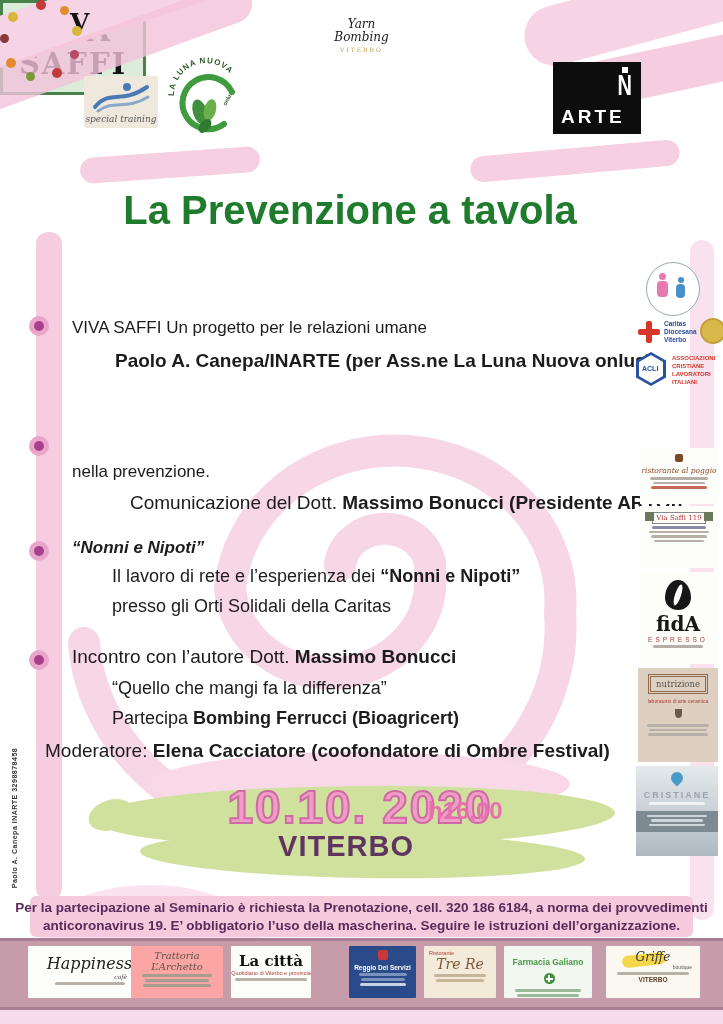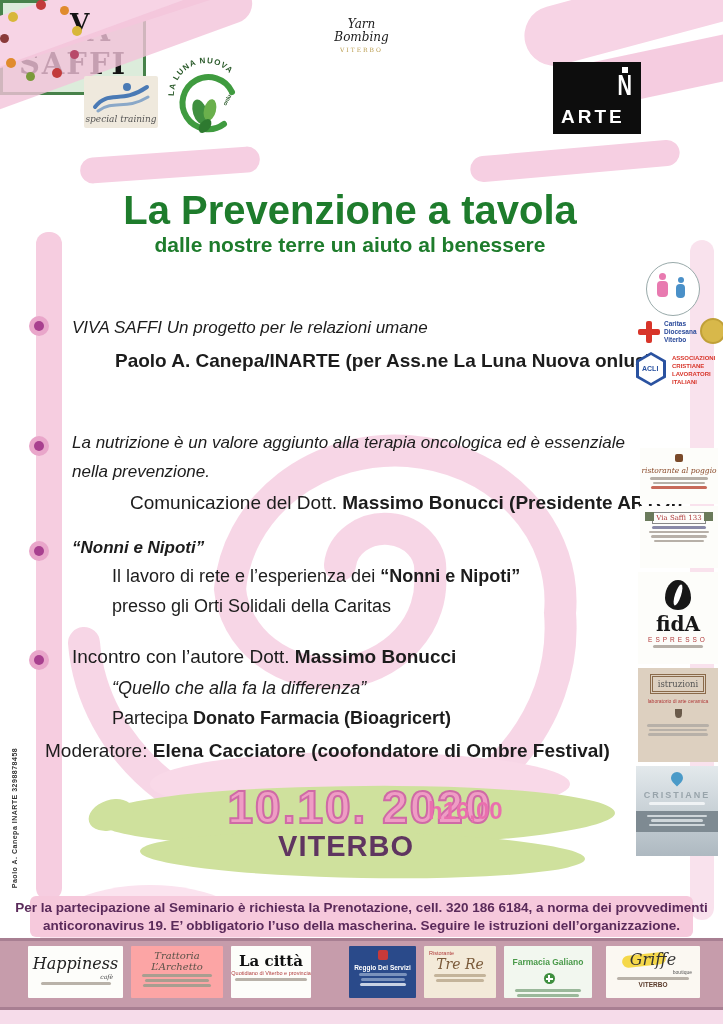--- a/index.html
+++ b/index.html
@@ -36,21 +36,21 @@
   .tagline{left:20px;top:146px;width:660px;text-align:center;font-size:28px;font-weight:bold;letter-spacing:2px;
            color:#f478b6;-webkit-text-stroke:0.8px #e05a9e;
            text-shadow:2px 2px 0 rgba(255,255,255,.95),-2px -2px 0 rgba(255,255,255,.95),2px -2px 0 rgba(255,255,255,.95),-2px 2px 0 rgba(255,255,255,.95);}
   .title{left:10px;top:188px;width:680px;text-align:center;font-size:40px;font-weight:bold;color:#1e7c2c;letter-spacing:0px;}
   .subtitle{left:10px;top:233px;width:680px;text-align:center;font-size:21px;font-weight:bold;color:#1e7c2c;}
 
   
   .dot{position:absolute;width:20px;height:20px;border-radius:50%;background:#e9a6ca;}
   .dot::after{content:"";position:absolute;left:5px;top:5px;width:10px;height:10px;border-radius:50%;background:#a8408f;}
   .line{position:absolute;white-space:nowrap;}
-  .it{font-style:italic;font-size:17px;}
+  .it{font-size:17px;}
   .itb{font-style:italic;font-weight:600;font-size:17px;}
   .rg{font-weight:400;}
   .bd{font-weight:700;}
   .f18{font-size:18px;}
   .f19{font-size:19px;}
 
   
   .date-line{left:150px;top:780px;width:420px;text-align:center;font-size:46px;font-weight:bold;color:#ef9dc4;
              -webkit-text-stroke:2px #cf6aa6;letter-spacing:2px;}
   .time{left:428px;top:797px;font-size:24px;font-weight:bold;color:#ea6fae;}
@@ -149,47 +149,45 @@
 
   <div class="abs inarte">
     <div class="inarte-mark">
       <span class="inarte-dot"></span>
       <span class="inarte-n">N</span>
     </div>
     <div class="inarte-label">ARTE</div>
   </div>
 
   <div class="abs title">La Prevenzione a tavola</div>
-  <div class="abs subtitle">dalle nostre terre un aiuto al benessere</div>
 
   <span class="dot" style="left:29px;top:316px;"></span>
   <div class="line it" style="left:72px;top:318px;">VIVA SAFFI Un progetto per le relazioni umane</div>
   <div class="line bd f19" style="left:115px;top:350px;">Paolo A. Canepa/INARTE (per Ass.ne La Luna Nuova onlus)</div>
 
   <span class="dot" style="left:29px;top:436px;"></span>
-  <div class="line it" style="left:72px;top:433px;">La nutrizione è un valore aggiunto alla terapia oncologica ed è essenziale</div>
   <div class="line it" style="left:72px;top:462px;">nella prevenzione.</div>
   <div class="line f19" style="left:130px;top:492px;">
     <span class="rg">Comunicazione del Dott. </span><span class="bd">Massimo Bonucci (Presidente ARTOI)</span>
   </div>
 
   <span class="dot" style="left:29px;top:541px;"></span>
   <div class="line itb" style="left:72px;top:538px;">“Nonni e Nipoti”</div>
   <div class="line f18" style="left:112px;top:566px;">
     <span class="rg">Il lavoro di rete e l’esperienza dei </span><span class="bd">“Nonni e Nipoti”</span>
   </div>
   <div class="line f18" style="left:112px;top:596px;">presso gli Orti Solidali della Caritas</div>
 
   <span class="dot" style="left:29px;top:650px;"></span>
   <div class="line f19" style="left:72px;top:646px;">
     <span class="rg">Incontro con l’autore Dott. </span><span class="bd">Massimo Bonucci</span>
   </div>
-  <div class="line it f18" style="left:112px;top:678px;font-size:18px;">“Quello che alla fa la differenza”</div>
+  <div class="line it f18" style="left:112px;top:678px;font-size:18px;">“Quello che mangi fa la differenza”</div>
   <div class="line f18" style="left:112px;top:708px;">
-    <span class="rg">Partecipa </span><span class="bd">Donato Farmacia  (Bioagricert)</span>
+    <span class="rg">Partecipa </span><span class="bd">Bombing Ferrucci  (Bioagricert)</span>
   </div>
 
   <div class="line f19" style="left:45px;top:740px;">
     <span class="rg">Moderatore: </span><span class="bd">Elena Cacciatore (coofondatore di Ombre Festival)</span>
   </div>
 
   <div class="abs date-line">10.10. 2020</div>
   <div class="abs time">h16,00</div>
   <div class="abs city">VITERBO</div>
 
@@ -232,59 +230,59 @@
     <span style="display:inline-block;width:8px;height:8px;background:#7a4a2a;margin-top:4px;border-radius:2px;"></span>
     <div class="script" style="font-size:7.5px;color:#8a4a2a;">ristorante al poggio</div>
     <div class="tinybar" style="width:58px;"></div>
     <div class="tinybar" style="width:52px;"></div>
     <div class="tinybar" style="width:56px;background:#c86a5a;"></div>
   </div>
 
   <div class="rail-card" style="left:640px;top:506px;width:78px;height:62px;text-align:center;">
     <span class="abs" style="left:5px;top:6px;width:9px;height:9px;background:#6a7a5a;"></span>
     <span class="abs" style="right:5px;top:6px;width:9px;height:9px;background:#6a7a5a;"></span>
-    <div style="display:inline-block;margin-top:5px;border:1px solid #888;padding:1px 3px;font-family:'DejaVu Serif',serif;font-size:7px;color:#b03a3a;">Via Saffi 133</div>
+    <div style="display:inline-block;margin-top:5px;border:1px solid #888;padding:1px 3px;font-family:'DejaVu Serif',serif;font-size:7px;color:#b03a3a;">Via Saffi 119</div>
     <div class="tinybar" style="width:54px;background:#8a8aa8;"></div>
     <div class="tinybar" style="width:60px;"></div>
     <div class="tinybar" style="width:56px;"></div>
     <div class="tinybar" style="width:50px;"></div>
   </div>
 
   <div class="rail-card" style="left:638px;top:572px;width:80px;height:92px;text-align:center;">
     <span style="position:relative;display:inline-block;margin-top:8px;width:26px;height:30px;background:#171717;border-radius:50% 50% 50% 50%/60% 60% 40% 40%;">
       <span style="position:absolute;left:10px;top:4px;width:6px;height:22px;background:#fff;border-radius:50%;transform:rotate(18deg);"></span>
     </span>
     <div style="font-family:'DejaVu Serif',serif;font-size:20px;font-weight:bold;color:#171717;line-height:20px;">fidA</div>
     <div style="font-size:6.5px;letter-spacing:3px;color:#b03a3a;margin-top:2px;">ESPRESSO</div>
     <div class="tinybar" style="width:50px;"></div>
   </div>
 
   <div class="rail-card" style="left:638px;top:668px;width:80px;height:94px;background:#ddd0c0;text-align:center;">
-    <div style="display:inline-block;margin-top:6px;border:3px double #8a6a4a;padding:2px 5px;font-family:'DejaVu Serif',serif;font-size:8.5px;color:#555;">istruzioni</div>
+    <div style="display:inline-block;margin-top:6px;border:3px double #8a6a4a;padding:2px 5px;font-family:'DejaVu Serif',serif;font-size:8.5px;color:#555;">nutrizione</div>
     <div style="font-size:5px;color:#b03a3a;margin-top:4px;">laboratorio di arte ceramica</div>
     <span style="display:inline-block;width:7px;height:9px;background:#6a5a4a;border-radius:0 0 50% 50%;margin-top:2px;"></span>
     <div class="tinybar" style="width:62px;"></div>
     <div class="tinybar" style="width:58px;"></div>
     <div class="tinybar" style="width:60px;"></div>
   </div>
 
   <div class="rail-card" style="left:636px;top:766px;width:82px;height:90px;background:linear-gradient(#e3e9ec,#aeb9c1);text-align:center;">
     <span style="display:inline-block;margin-top:6px;width:12px;height:12px;background:#4a9ac8;border-radius:50% 50% 50% 0;transform:rotate(-45deg);"></span>
     <div style="font-size:9px;font-weight:bold;letter-spacing:2px;color:#98a4ab;margin-top:2px;">CRISTIANE</div>
     <div class="tinybar" style="width:56px;background:#f0f3f5;"></div>
     <div style="margin-top:6px;background:#7e8a92;padding:4px 0 6px 0;">
       <div class="tinybar" style="width:60px;background:#cfd6da;margin-top:0;"></div>
       <div class="tinybar" style="width:52px;background:#cfd6da;"></div>
       <div class="tinybar" style="width:56px;background:#cfd6da;"></div>
     </div>
   </div>
 
 
   <div class="abs strip">
-    <div class="card" style="left:28px;width:95px;text-align:center;">
+    <div class="card" style="left:28px;width:95px;text-align:center;padding-left:14px;">
       <div class="script" style="font-size:16px;color:#222;margin-top:8px;">Happiness</div>
       <div class="script" style="font-size:6px;color:#444;text-align:right;margin-right:10px;">cafè</div>
       <div class="bar" style="width:70px;"></div>
     </div>
     <div class="card" style="left:131px;width:92px;background:#fca5a5;text-align:center;">
       <div class="script" style="font-size:10px;color:#5a5248;margin-top:4px;">Trattoria</div>
       <div class="script" style="font-size:10px;color:#5a5248;">L’Archetto</div>
       <div class="bar" style="width:70px;background:#a89e90;"></div>
       <div class="bar" style="width:64px;background:#a89e90;"></div>
       <div class="bar" style="width:68px;background:#a89e90;"></div>
@@ -314,21 +312,21 @@
           <span style="position:absolute;left:4.5px;top:2px;width:2px;height:7px;background:#fff;"></span>
           <span style="position:absolute;left:2px;top:4.5px;width:7px;height:2px;background:#fff;"></span>
         </span>
       </div>
       <div class="bar" style="width:66px;background:#9ab89a;"></div>
       <div class="bar" style="width:62px;background:#9ab89a;"></div>
 
     </div>
     <div class="card" style="left:606px;width:94px;background:#fbf8f2;text-align:center;">
       <span class="abs dec" style="left:16px;top:8px;width:44px;height:12px;background:#f5d84a;border-radius:6px;transform:rotate(-6deg);"></span>
-      <div class="script" style="position:relative;font-size:16px;color:#333;margin-top:4px;">Griffe</div>
+      <div class="script" style="position:relative;font-size:12px;color:#333;margin-top:4px;">Griffe</div>
       <div style="font-size:5px;color:#555;text-align:right;margin-right:8px;">boutique</div>
       <div class="bar" style="width:72px;"></div>
       <div style="font-size:6.5px;font-weight:bold;color:#5a3a2a;margin-top:1px;">VITERBO</div>
     </div>
   </div>
 
   <div class="abs side-credit">Paolo A. Canepa INARTE 3298878458</div>
 
 </div>
 

